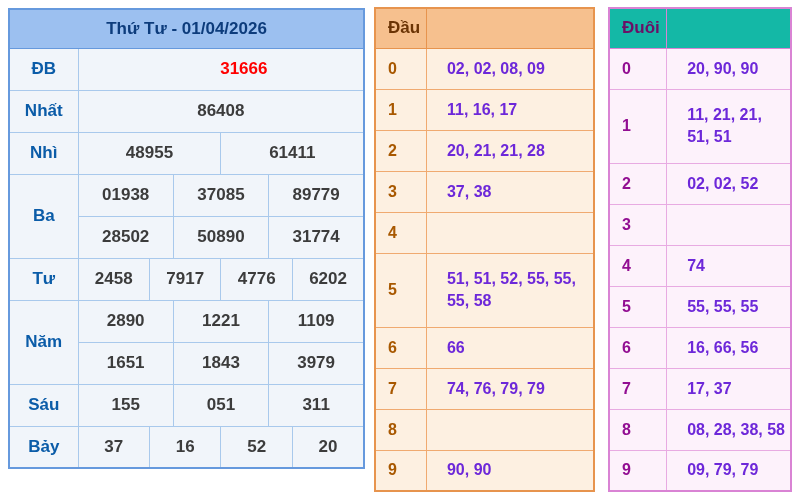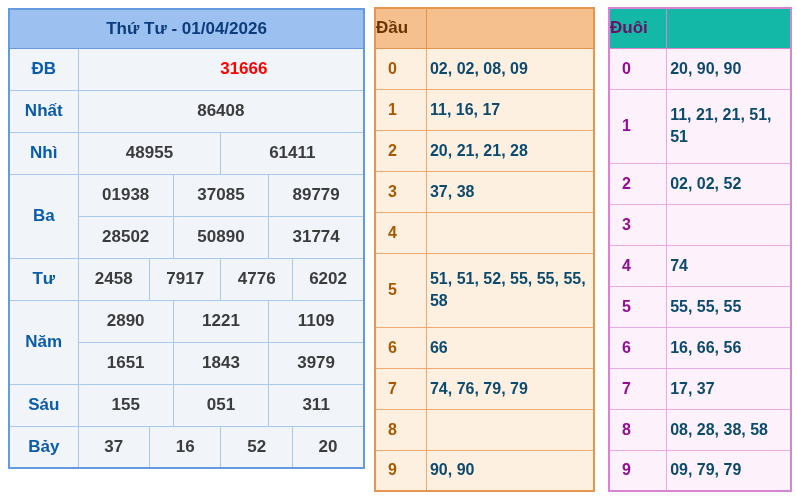--- a/index.html
+++ b/index.html
@@ -42,30 +42,30 @@
   .results td.special { color: #ff0000; padding-left: 46px; }
 
   
   .stat td, .stat th {
     font-weight: bold;
     font-size: 16px;
   }
   .stat th {
     height: 40px;
     text-align: left;
-    padding-left: 0;
+    padding-left: 12px;
     font-size: 17px;
   }
   .stat td { height: 41px; }
   .stat td.dg { padding-left: 12px; text-align: left; }
   .stat td.vals {
-    padding-left: 3px; padding-right: 4px;
+    padding-left: 20px; padding-right: 4px;
     text-align: left;
     line-height: 22px;
-    color: #0c4a6e;
+    color: #6d28d9;
   }
   .stat tr.tall td { height: 74px; }
 
   
   .dau {
     left: 374px; top: 7px; width: 221px;
     border: 2px solid #e7944e;
     background: #fdf0e1;
   }
   .dau th { background: #f6c08e; color: #6b3405; border: 1px solid #e7944e; }

